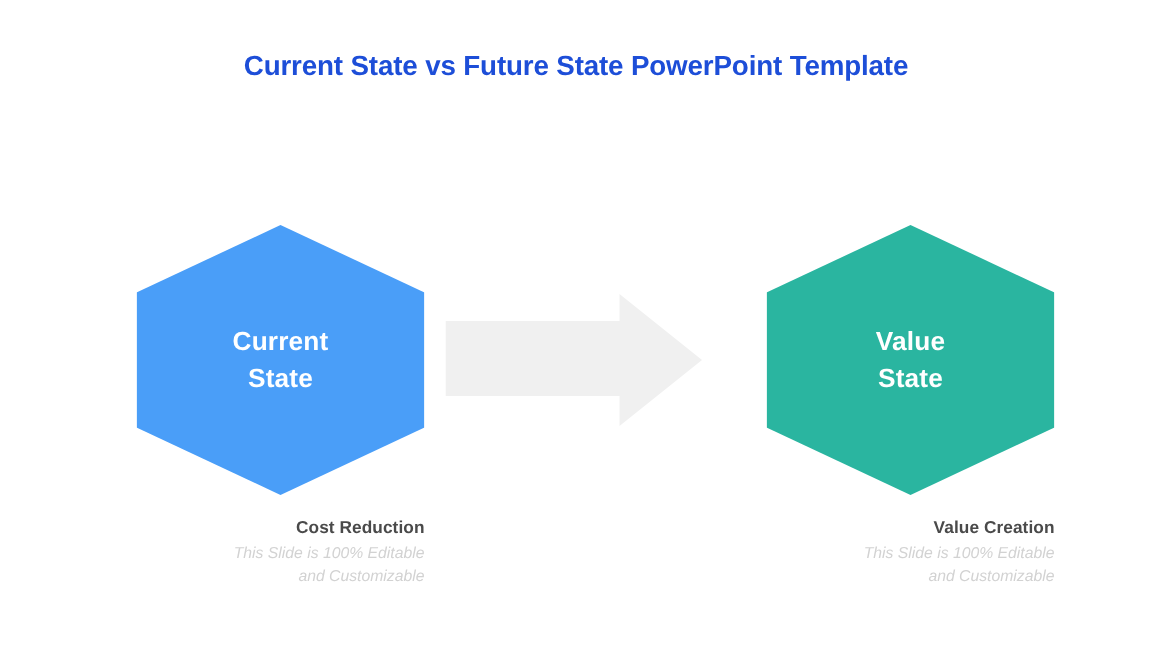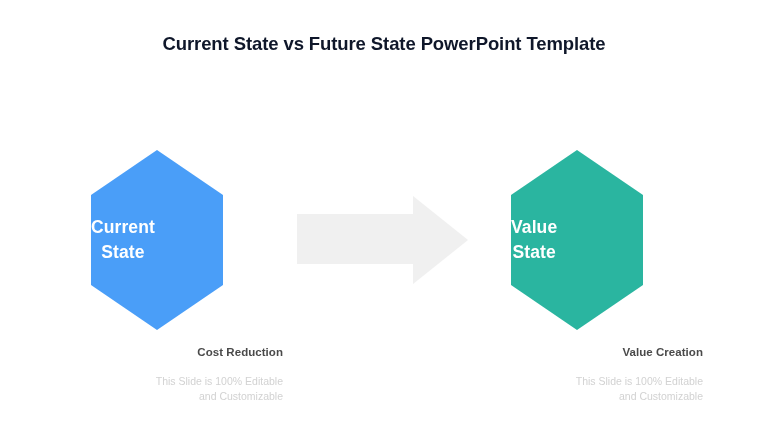--- a/index.html
+++ b/index.html
@@ -22,41 +22,42 @@
 
   
   .slide-title {
     position: absolute;
     left: 0;
     top: 33px;
     width: 768px;
     text-align: center;
     font-size: 18.5px;
     font-weight: bold;
-    color: #0f172a;
+    color: #1d4ed8;
     letter-spacing: -0.1px;
     white-space: nowrap;
   }
 
   
   .hex-block {
     position: absolute;
     top: 150px;
     width: 164px;
   }
   .hex-block.left  { left: 91px; }
   .hex-block.right { left: 511px; }
 
   .hexagon {
     position: relative;
-    width: 132px;
+    width: 192px;
     height: 180px;
     clip-path: polygon(50% 0%, 100% 25%, 100% 75%, 50% 100%, 0% 75%, 0% 25%);
     display: flex;
     align-items: center;
+    justify-content: center;
   }
   .hexagon.blue  { background: #4a9ef8; }
   .hexagon.green { background: #2ab5a0; }
 
   .hex-label {
     color: #ffffff;
     font-size: 17.5px;
     font-weight: bold;
     line-height: 1.42;
     text-align: center;
@@ -72,24 +73,25 @@
     width: 220px;
     text-align: right;
   }
   .caption-title {
     font-size: 11.5px;
     font-weight: bold;
     color: #4a4a4a;
     letter-spacing: 0.05px;
   }
   .caption-sub {
-    margin-top: 16px;
+    margin-top: 4px;
     font-size: 10.5px;
     color: #d2d2d2;
     line-height: 1.42;
+    font-style: italic;
   }
   .caption-sub .l2 { display: block; }
 
   
   .arrow-wrap {
     position: absolute;
     left: 297px;
     top: 195px;
     width: 172px;
     height: 90px;

